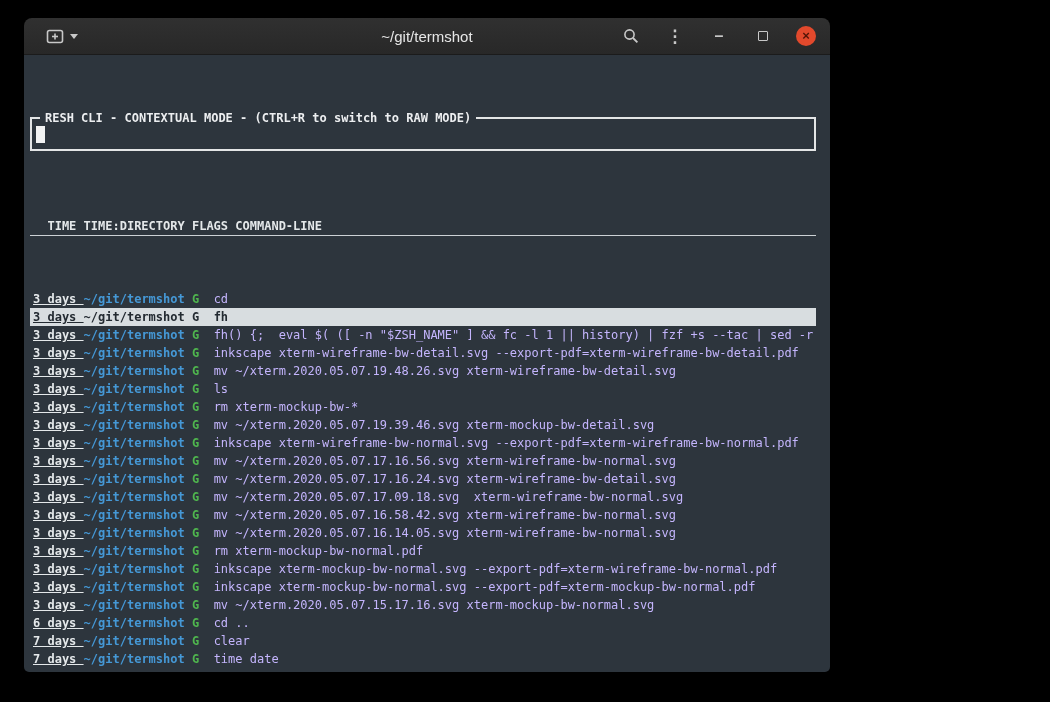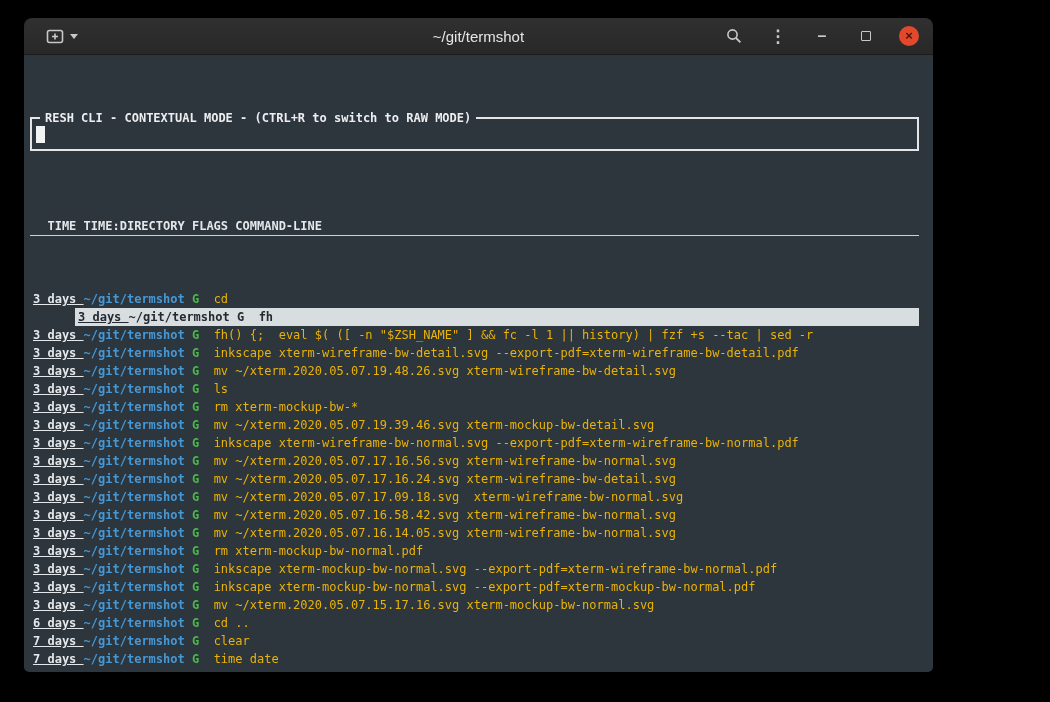--- a/index.html
+++ b/index.html
@@ -1,20 +1,20 @@
 <!DOCTYPE html>
 <html><head>
 <meta charset="utf-8">
 <style>
   * { margin:0; padding:0; box-sizing:border-box; }
   html,body { width:1050px; height:702px; background:#000; overflow:hidden; }
   body { font-family:"DejaVu Sans Mono", monospace; }
 
   .window {
-    position:absolute; left:24px; top:18px; width:909px; height:654px;
+    position:absolute; left:24px; top:18px; width:806px; height:654px;
     border-radius:8px 8px 5px 5px;
     box-shadow:0 8px 30px rgba(0,0,0,0.65);
   }
 
   
   .titlebar {
     height:37px; display:flex; align-items:center; position:relative;
     background:linear-gradient(#303030,#282828);
     border-bottom:1px solid #1b1b1b;
     border-radius:8px 8px 0 0;
@@ -58,22 +58,22 @@
   .history-header {
     margin-top:12px; padding-left:3px; height:19px;
     color:#e4e8ea; font-weight:bold;
     border-bottom:1px solid #ccd1d5;
   }
 
   .row { height:18px; padding-left:3px; }
   .row .time { color:#e4e8ea; font-weight:bold;text-decoration:underline; }
   .row .dir  { color:#4598d6; font-weight:bold; }
   .row .flag { color:#4fb64e; font-weight:bold; }
-  .row .cmd  { color:#eab308; }
-  .row.selected { background:#d8dde0;margin-left:45px; }
+  .row .cmd  { color:#c4b5fd; }
+  .row.selected { background:#d8dde0; }
   .row.selected .time, .row.selected .dir, .row.selected .flag, .row.selected .cmd {
     color:#232a31; font-weight:bold;
   }
 
   svg { display:block; }
 </style>
 </head>
 <body>
 
 <div class="desktop">

